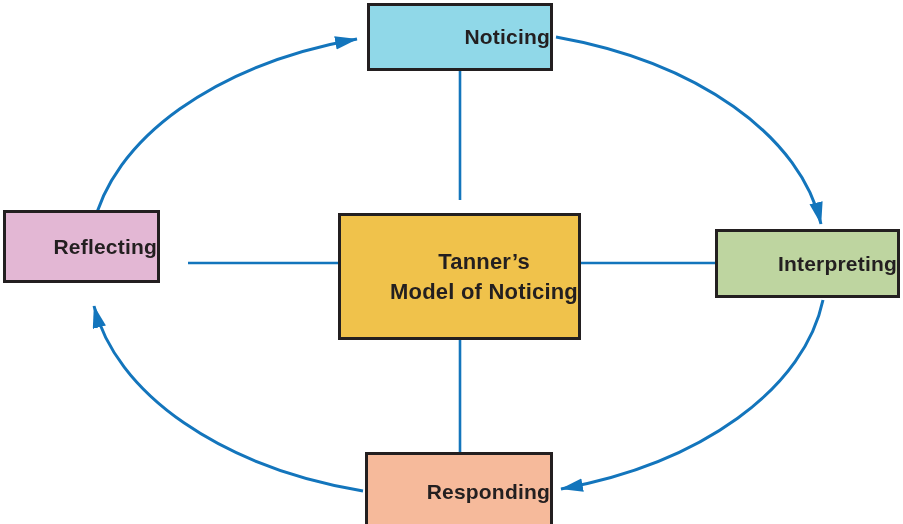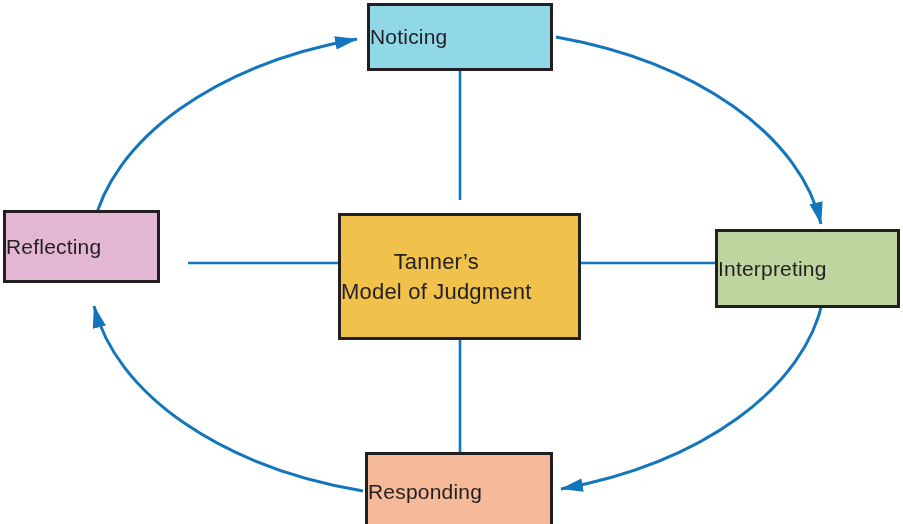--- a/index.html
+++ b/index.html
@@ -24,31 +24,31 @@
     stroke: var(--arrow-blue, #1375BC);
     stroke-width: 2.6;
   }
   marker path { fill: var(--arrow-blue, #1375BC); }
   .node {
     position: absolute;
     z-index: 2;
     box-sizing: border-box;
     display: flex;
     align-items: center;
-    justify-content: flex-start;
+    justify-content: flex-end;
     text-align: center;
     border: 3px solid var(--ink, #231F20);
     color: var(--ink, #231F20);
-    font-weight: 400;
+    font-weight: 700;
     font-size: 21px;
     letter-spacing: 0.2px;
   }
   .node-noticing    { left: 367px; top: 3px;   width: 186px; height: 68px; background: var(--noticing-fill); }
   .node-reflecting  { left: 3px;   top: 210px; width: 157px; height: 73px; background: var(--reflecting-fill); }
-  .node-interpreting{ left: 715px; top: 229px; width: 185px; height: 79px; background: var(--interpreting-fill); }
+  .node-interpreting{ left: 715px; top: 229px; width: 185px; height: 69px; background: var(--interpreting-fill); }
   .node-responding  { left: 365px; top: 452px; width: 188px; height: 80px; background: var(--responding-fill); }
   .node-center {
     left: 338px; top: 213px; width: 243px; height: 127px;
     background: var(--center-fill);
     font-size: 22px; line-height: 30px;
   }
 </style>
 </head>
 <body>
 
@@ -84,17 +84,17 @@
     <span>Responding</span>
   </div>
 
   <div class="node node-reflecting">
     <span>Reflecting</span>
   </div>
 
   <div class="node node-center">
     <div>
       <div>Tanner’s</div>
-      <div>Model of Judgment</div>
+      <div>Model of Noticing</div>
     </div>
   </div>
 
 </div>
 
 </body></html>

